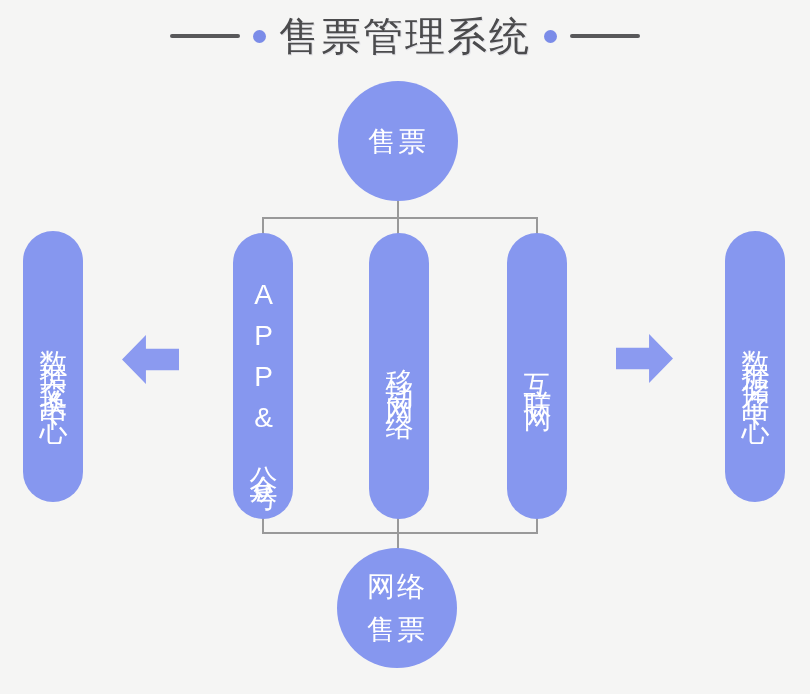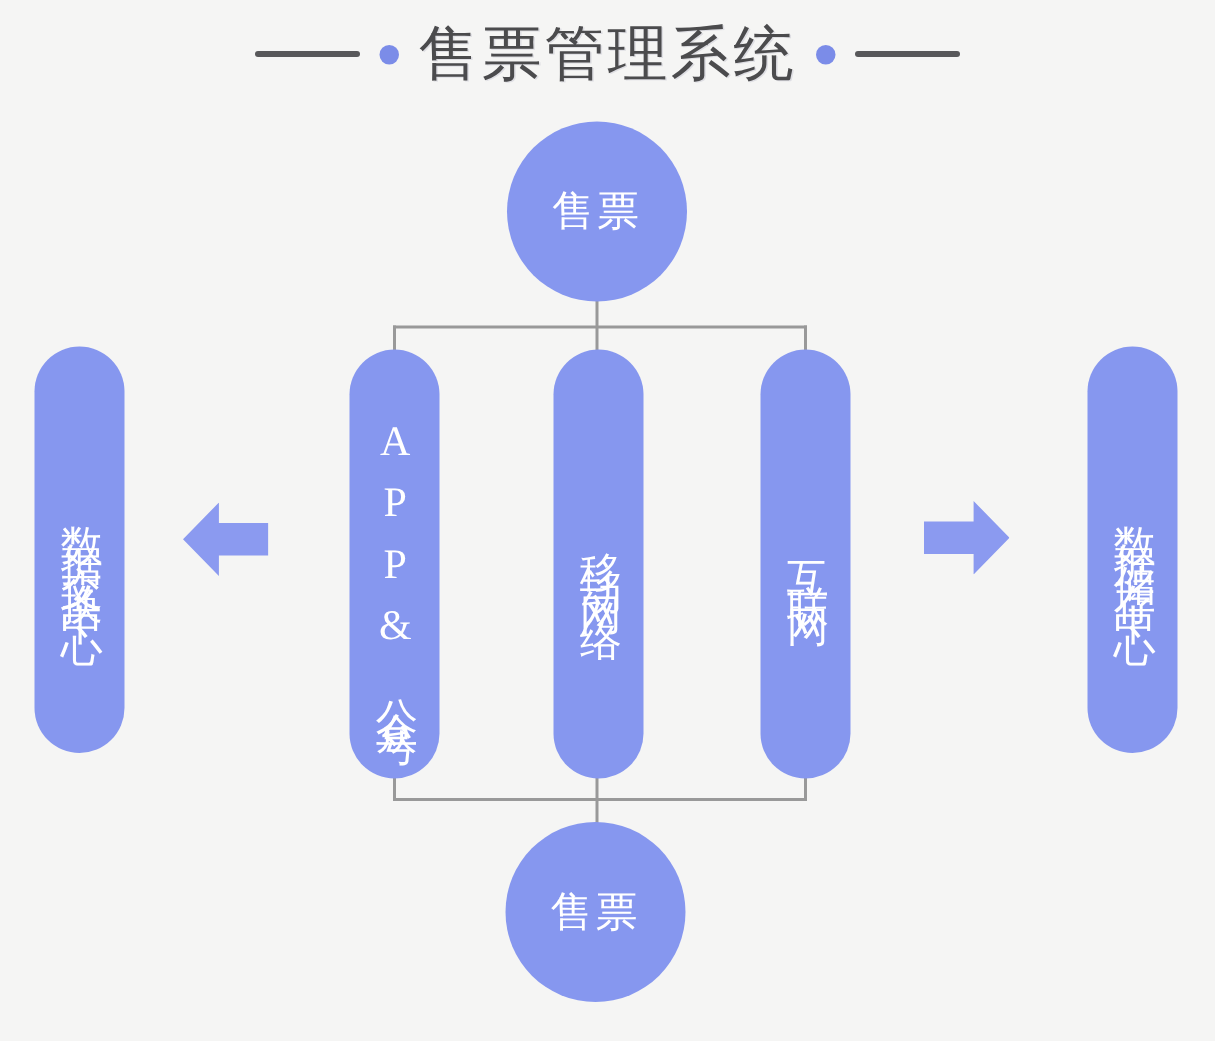--- a/index.html
+++ b/index.html
@@ -17,21 +17,20 @@
   body {
     font-family: "Liberation Sans", "DejaVu Sans", sans-serif;
     background: var(--background);
     overflow: hidden;
   }
   .canvas {
     position: relative;
     width: 810px;
     height: 694px;
     background: var(--background);
-    font-family: Liberation Serif, serif;
   }
   
   .header {
     position: absolute;
     left: 0; right: 0; top: 12px;
     height: 48px;
     display: flex;
     align-items: center;
     justify-content: center;
     gap: 13px;
@@ -141,20 +140,21 @@
     <span class="vtext ls-10">APP&amp;公众号</span>
   </div>
   <div class="pill pill-channel" style="left:369px;">
     <span class="vtext ls-15">移动网络</span>
   </div>
   <div class="pill pill-channel" style="left:507px;">
     <span class="vtext ls-16">互联网</span>
   </div>
 
   <div class="circle" style="left:337px; top:548px;">
+    <span>网络</span>
     <span>售票</span>
   </div>
 
   <div class="pill pill-side" style="left:23px;">
     <span class="vtext ls-13">数据交换中心</span>
   </div>
   <div class="arrow arrow-left" style="left:122px; top:335px;"></div>
 
   <div class="arrow arrow-right" style="left:616px; top:334px;"></div>
   <div class="pill pill-side" style="left:725px;">

